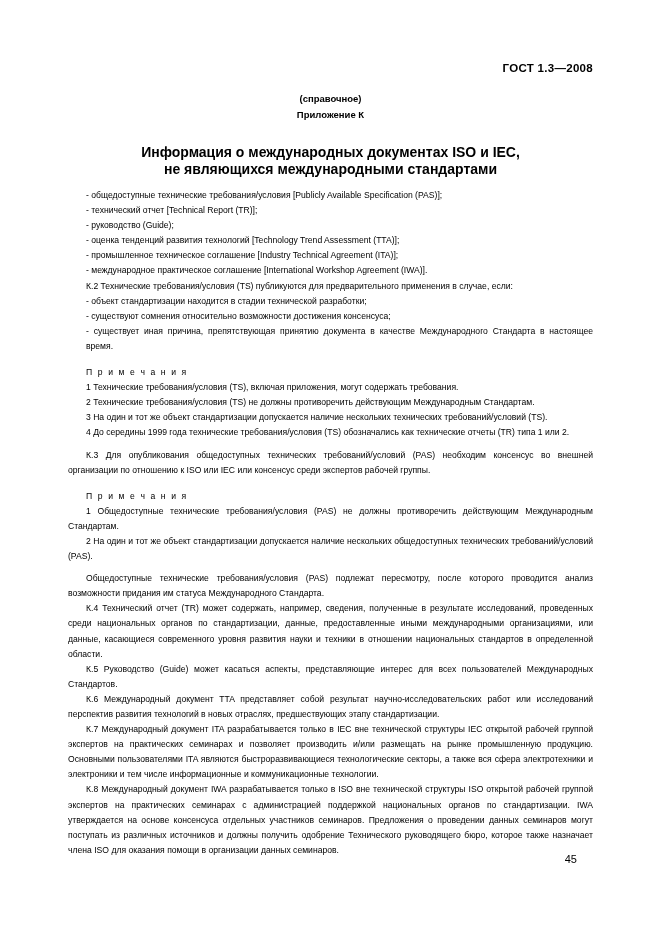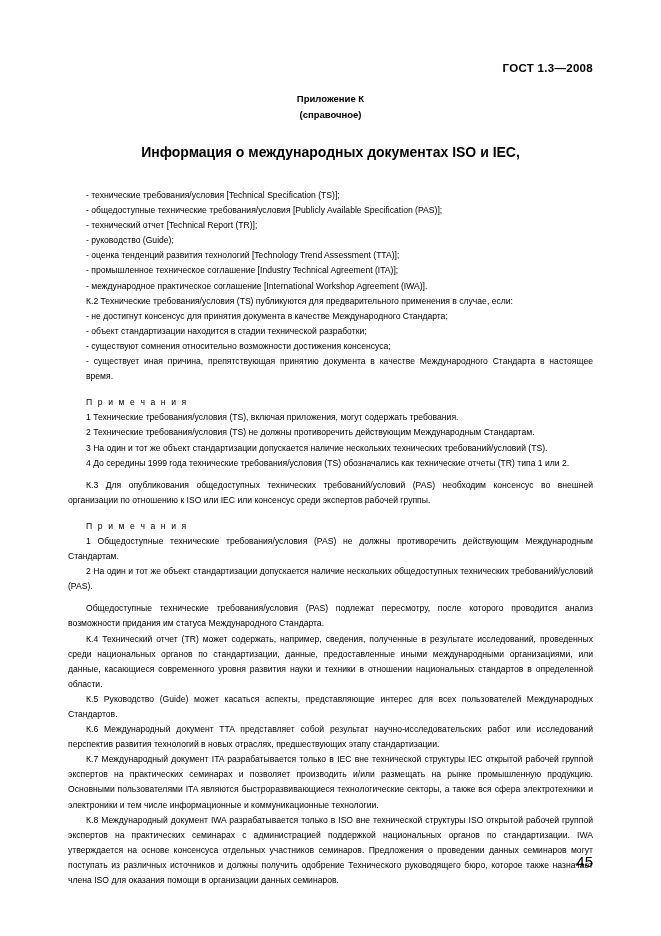--- a/index.html
+++ b/index.html
@@ -77,54 +77,53 @@
     margin-top: 11px;
   }
   .note-item {
     text-indent: 18px;
   }
   .gap {
     height: 7px;
   }
   .page-num {
     position: absolute;
-    right: 0;
+    right: 16px;
     top: 853px;
-    font-size: 15px;
+    font-size: 11px;
   }
 </style>
 </head>
 <body>
 
 <div class="page">
   <div class="content">
 
     <div class="header-std">ГОСТ 1.3—2008</div>
 
     <div class="annex-title">
+      <p>(справочное)</p>
       <p>Приложение К</p>
-      <p>(справочное)</p>
     </div>
 
     <div class="doc-title">
       <p>Информация о международных документах ISO и IEC,</p>
+      <p>не являющихся международными стандартами</p>
     </div>
 
     <div class="body-block">
 
-      <p class="ind-dash">-  технические требования/условия [Technical Specification (TS)];</p>
       <p class="ind-dash">-  общедоступные технические требования/условия [Publicly Available Specification (PAS)];</p>
       <p class="ind-dash">-  технический отчет [Technical Report (TR)];</p>
       <p class="ind-dash">-  руководство (Guide);</p>
       <p class="ind-dash">-  оценка тенденций развития технологий [Technology Trend Assessment (TTA)];</p>
       <p class="ind-dash">-  промышленное техническое соглашение [Industry Technical Agreement (ITA)];</p>
       <p class="ind-dash">-  международное практическое соглашение [International Workshop Agreement (IWA)].</p>
 
       <p class="ind-1">К.2  Технические требования/условия (TS) публикуются для предварительного применения в случае, если:</p>
-      <p class="ind-dash">-  не достигнут консенсус для принятия документа в качестве Международного Стандарта;</p>
       <p class="ind-dash">-  объект стандартизации находится в стадии технической разработки;</p>
       <p class="ind-dash">-  существуют сомнения относительно возможности достижения консенсуса;</p>
       <p class="ind-dash">-  существует иная причина, препятствующая принятию документа в качестве Международного Стандарта в настоящее время.</p>
 
       <p class="note-head">П р и м е ч а н и я</p>
       <p class="note-item">1  Технические требования/условия (TS), включая приложения, могут содержать требования.</p>
       <p class="note-item">2  Технические требования/условия (TS) не должны противоречить действующим Международным Стандартам.</p>
       <p class="note-item">3  На один и тот же объект стандартизации допускается наличие нескольких технических требований/условий (TS).</p>
       <p class="note-item">4  До середины 1999 года технические требования/условия (TS) обозначались как технические отчеты (TR) типа 1 или 2.</p>
 

